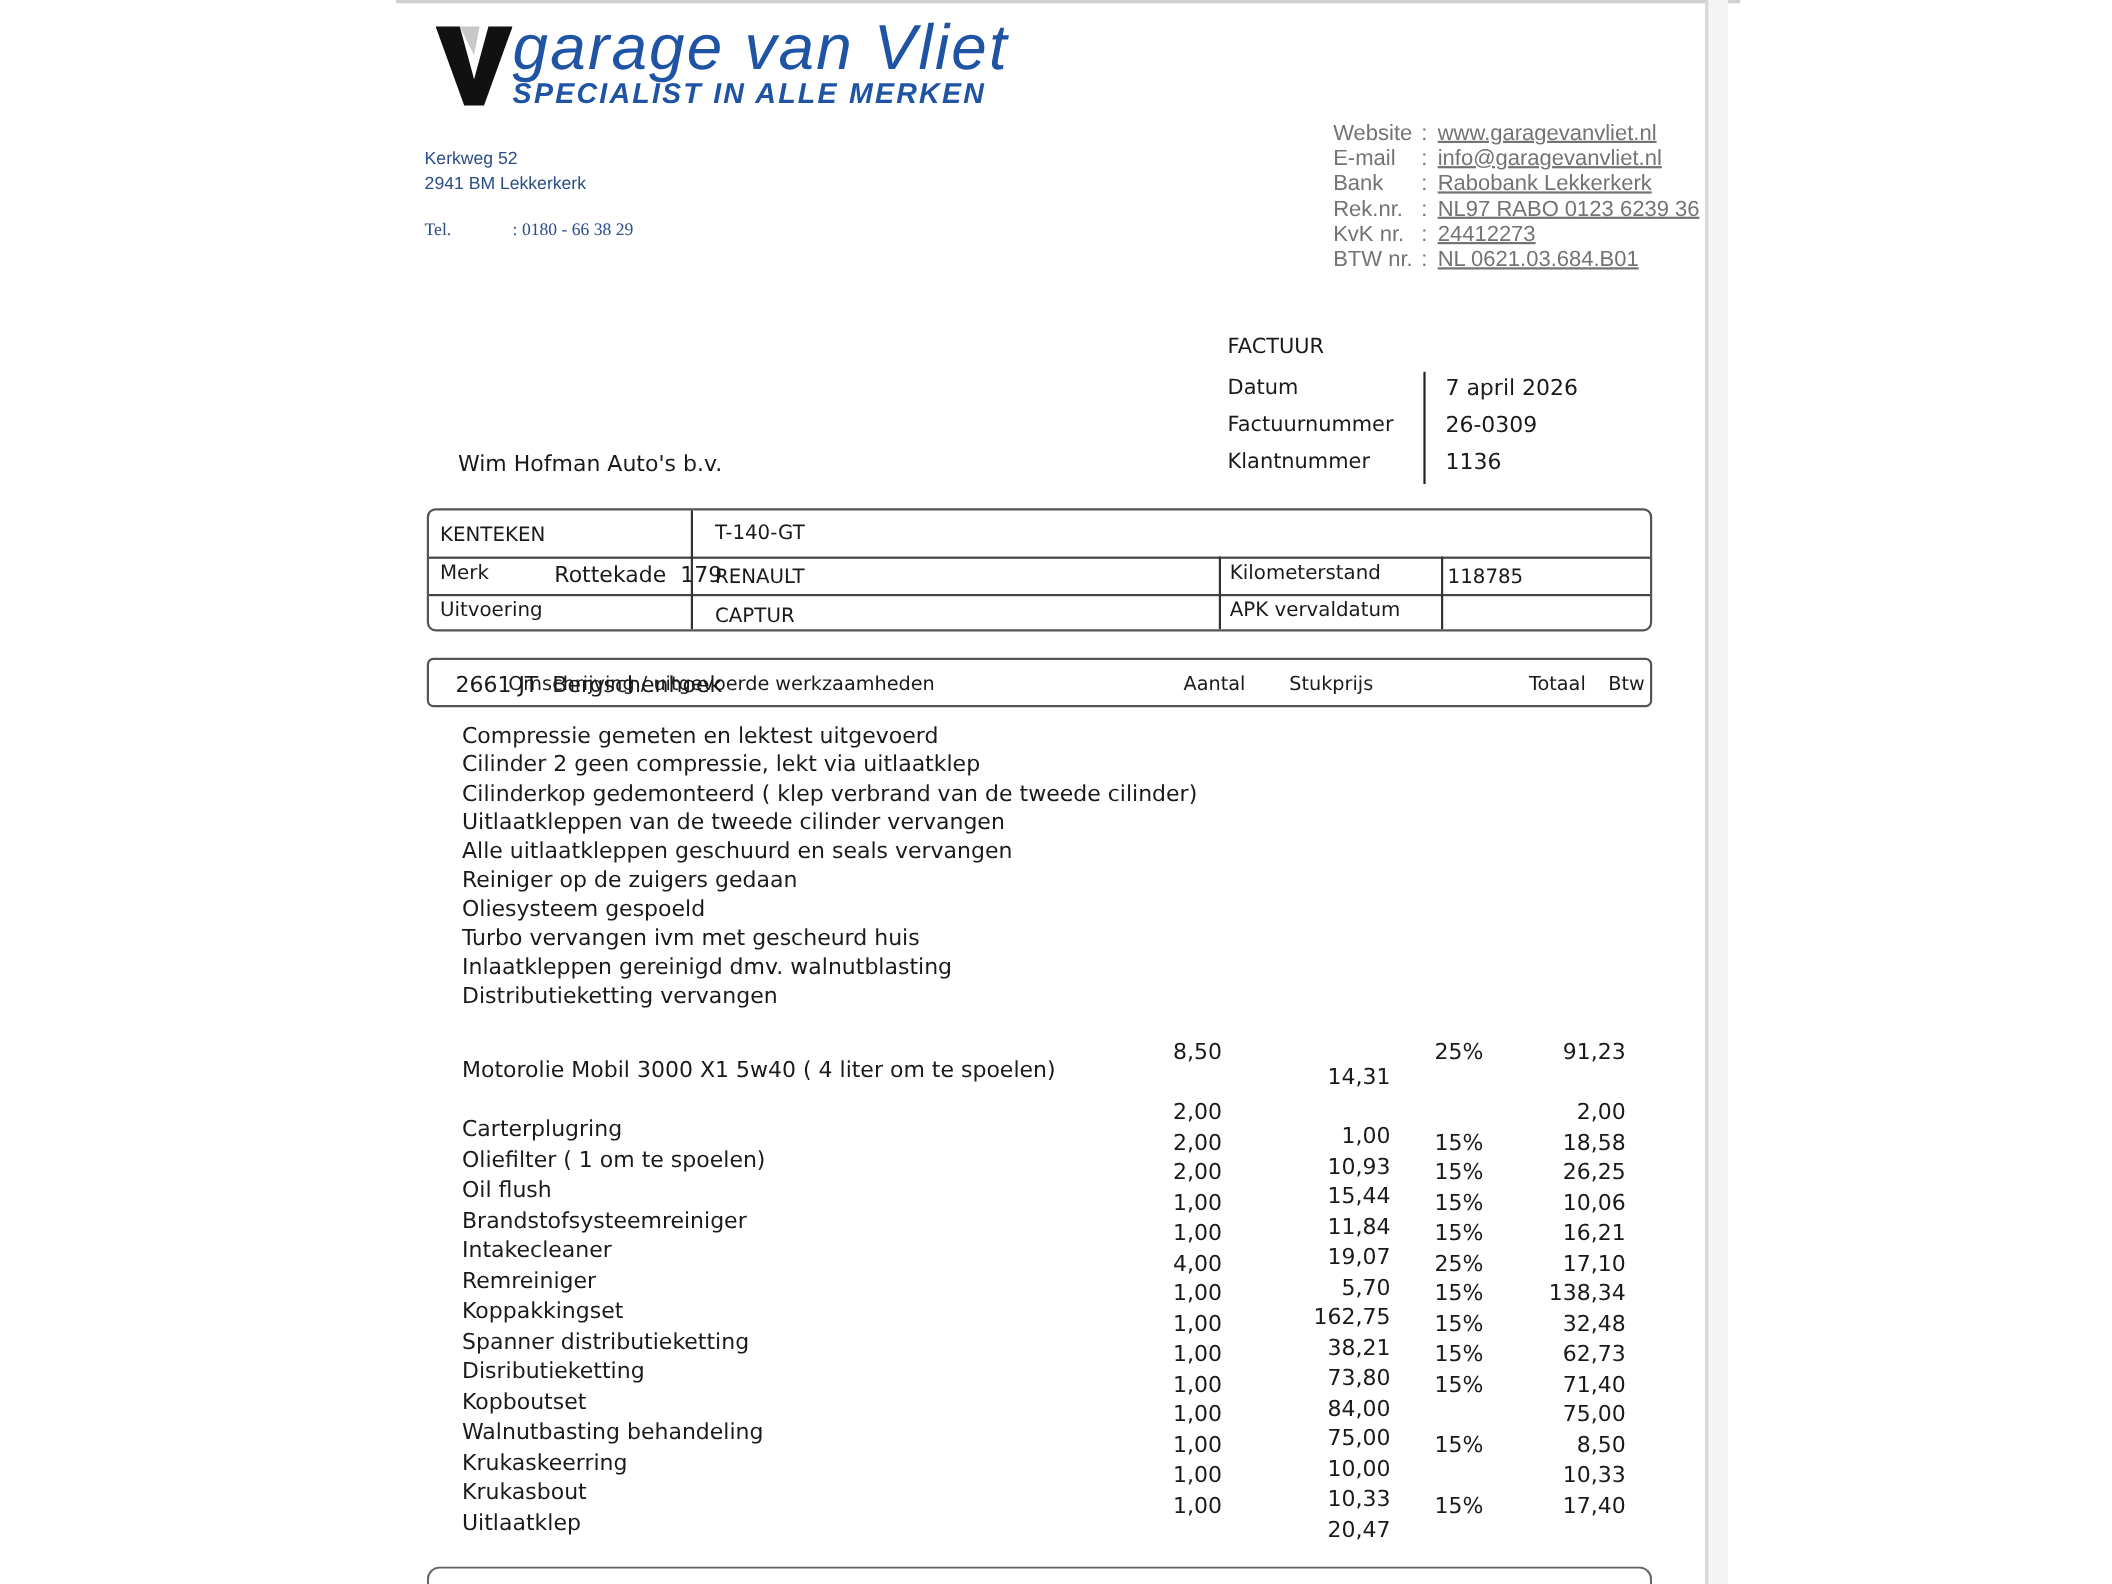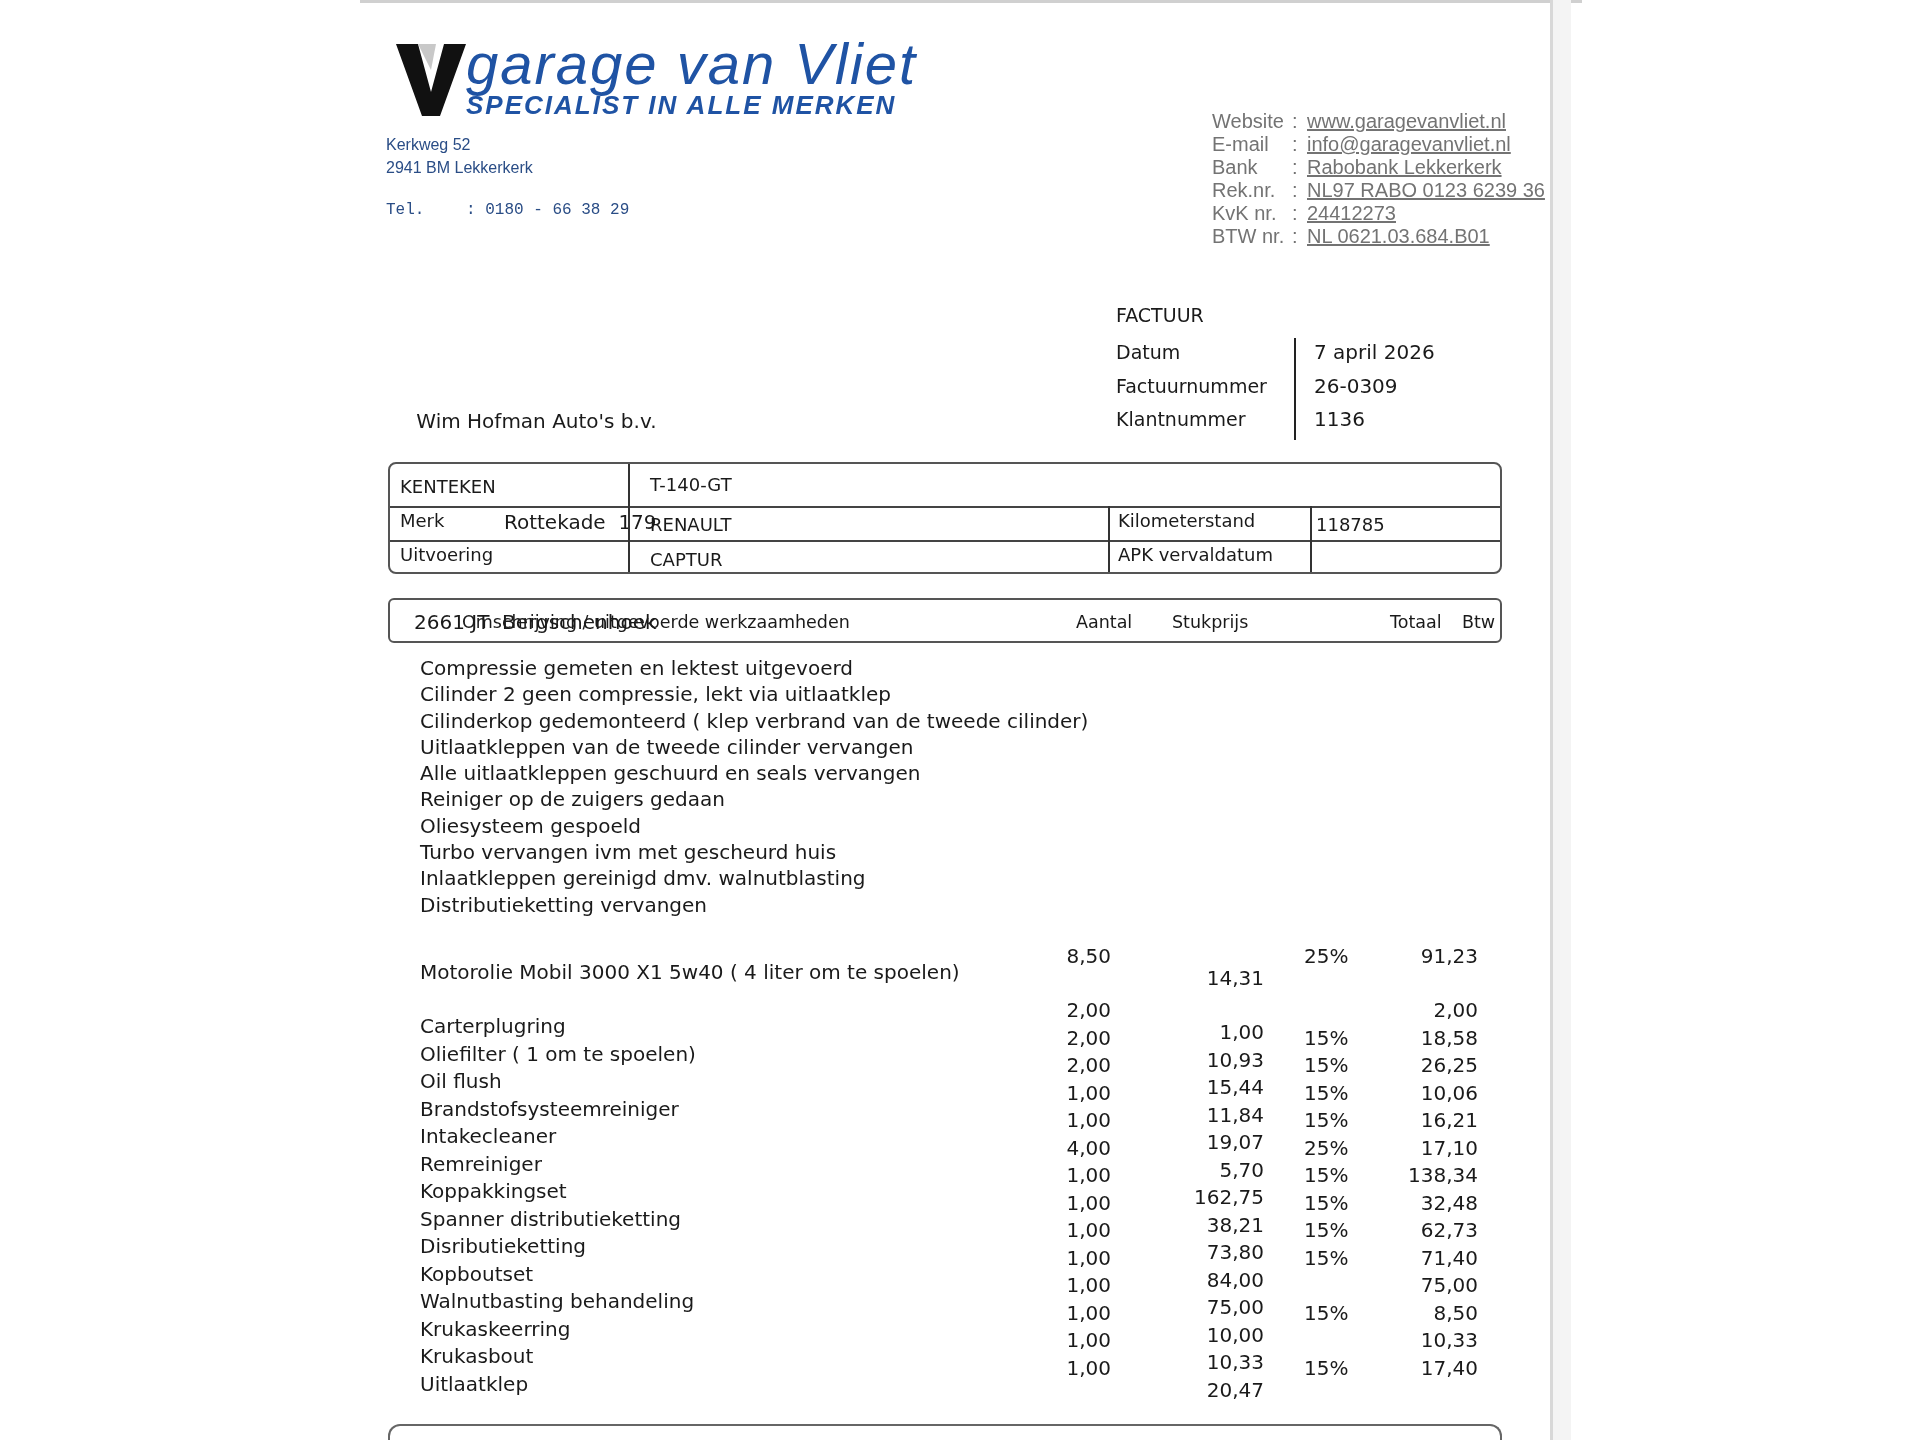--- a/index.html
+++ b/index.html
@@ -1,28 +1,28 @@
 <!DOCTYPE html>
 <html><head>
   <meta charset="utf-8">
   <style>
     html, body { margin:0; padding:0; background:#ffffff; }
     body { width:1920px; height:1440px; position:relative; overflow:hidden; font-family:"DejaVu Sans", sans-serif; color:#1a1a1a; }
     .page-top-line { position:absolute; left:360px; top:0; width:1222px; height:3px; background:#d0d0d0; }
     .page-right-shadow { position:absolute; left:1550px; top:0; width:18px; height:1440px; background:#f4f4f4; border-left:3px solid #d8d8d8; }
 
     
-    .logo { position:absolute; left:396px; top:14px; width:560px; height:90px;margin-top:20px; }
+    .logo { position:absolute; left:396px; top:14px; width:560px; height:90px; }
     .logo-v { position:absolute; left:0; top:6px; width:70px; height:80px; }
     .logo-name { position:absolute; left:70px; top:-4px; font-family:"Liberation Sans", sans-serif; font-style:italic; font-size:58px; color:#1f53a4; letter-spacing:2px; white-space:nowrap; }
     .logo-tag { position:absolute; left:70px; top:56px; font-family:"Liberation Sans", sans-serif; font-style:italic; font-weight:bold; font-size:26px; color:#1f53a4; letter-spacing:2px; white-space:nowrap; }
 
     
     .addr { position:absolute; left:386px; top:133px; font-family:"Liberation Sans", sans-serif; font-size:16px; color:#2a4d86; line-height:23px; }
-    .tel { position:absolute; left:386px; top:201px; font-family:Liberation Mono, monospace; font-size:16px; color:#2a4d86; white-space:nowrap; }
+    .tel { position:absolute; left:386px; top:201px; font-family:Liberation Serif, serif; font-size:16px; color:#2a4d86; white-space:nowrap; }
     .tel .lbl { display:inline-block; width:80px; }
 
     
     .contact { position:absolute; left:1212px; top:110px; font-family:"Liberation Sans", sans-serif; font-size:20px; color:#737373; line-height:23px;text-decoration:underline; }
     .contact .row { white-space:nowrap; }
     .contact .lbl { display:inline-block; width:80px; }
     .contact .sep { display:inline-block; width:15px; }
 
     
     .customer { position:absolute; left:414px; top:338px; font-size:20px; line-height:33.5px; color:#1a1a1a; white-space:pre;text-align:right; }

